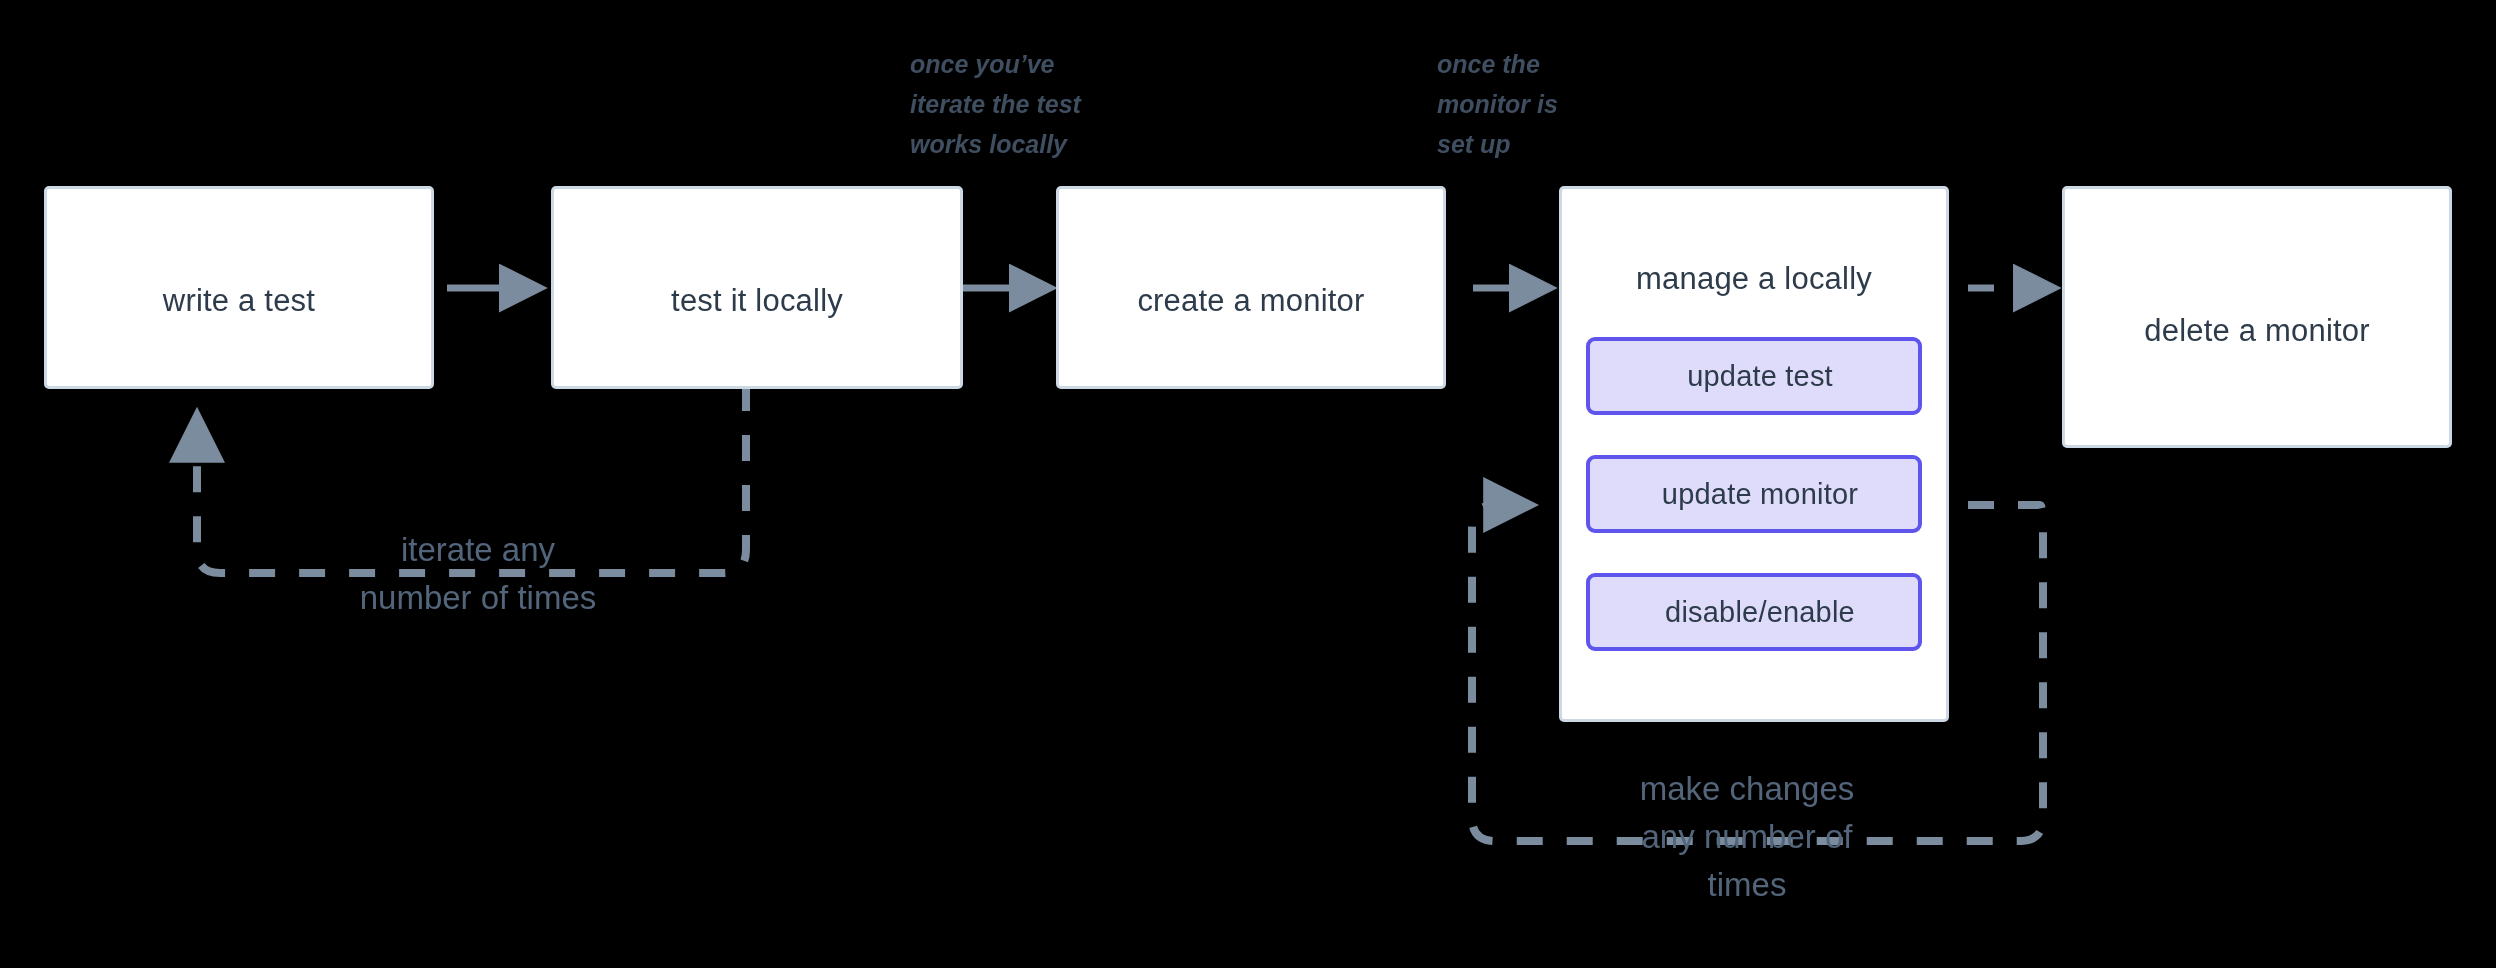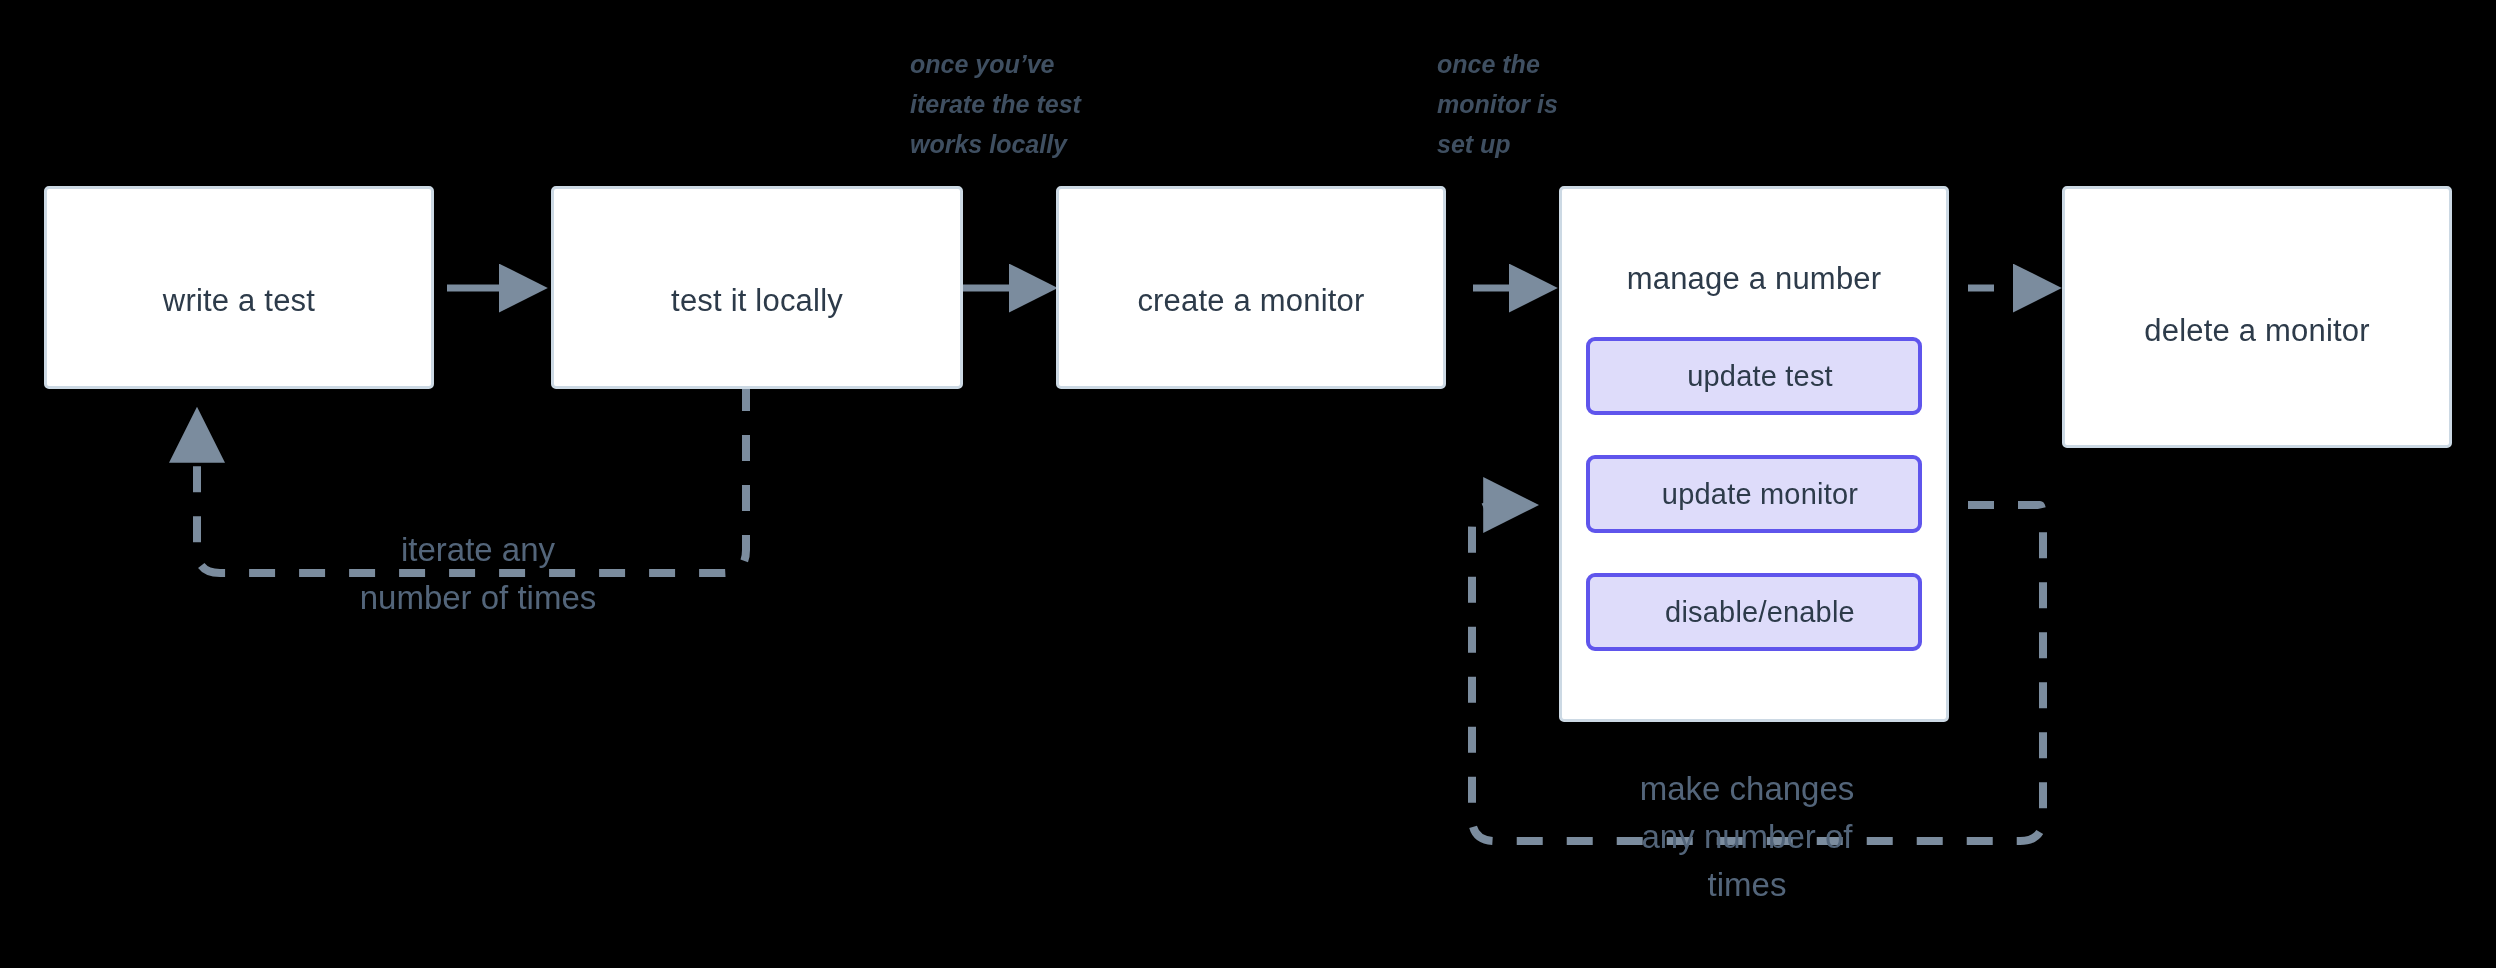--- a/index.html
+++ b/index.html
@@ -148,21 +148,21 @@
 
   <div class="node" style="left:551px; top:186px; width:412px; height:203px;">
     <span class="node-title">test it locally</span>
   </div>
 
   <div class="node" style="left:1056px; top:186px; width:390px; height:203px;">
     <span class="node-title">create a monitor</span>
   </div>
 
   <div class="node stacked" style="left:1559px; top:186px; width:390px; height:536px;">
-    <div class="node-title" style="margin-top:72px;">manage a number</div>
+    <div class="node-title" style="margin-top:72px;">manage a locally</div>
     <div class="sub-list">
       <div class="sub-item">
         <span>update test</span>
       </div>
       <div class="sub-item">
         <span>update monitor</span>
       </div>
       <div class="sub-item">
         <span>disable/enable</span>
       </div>

